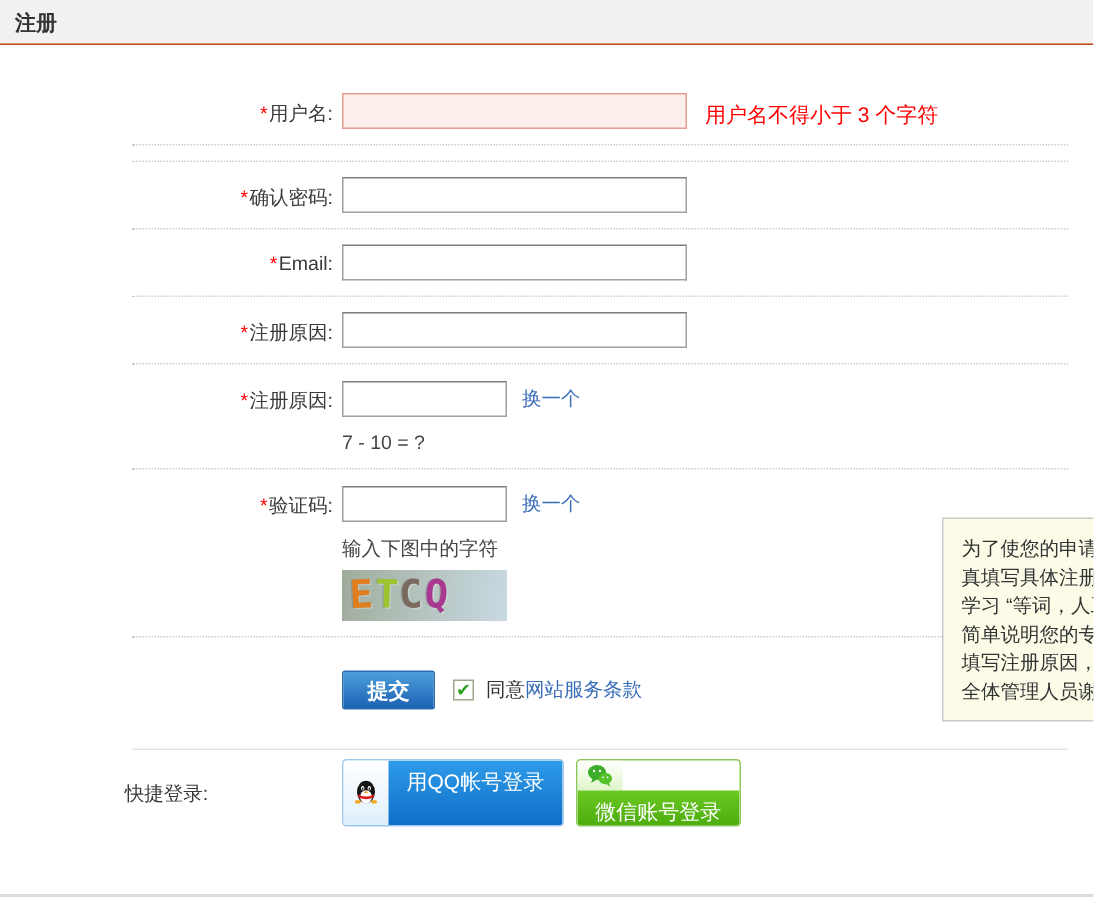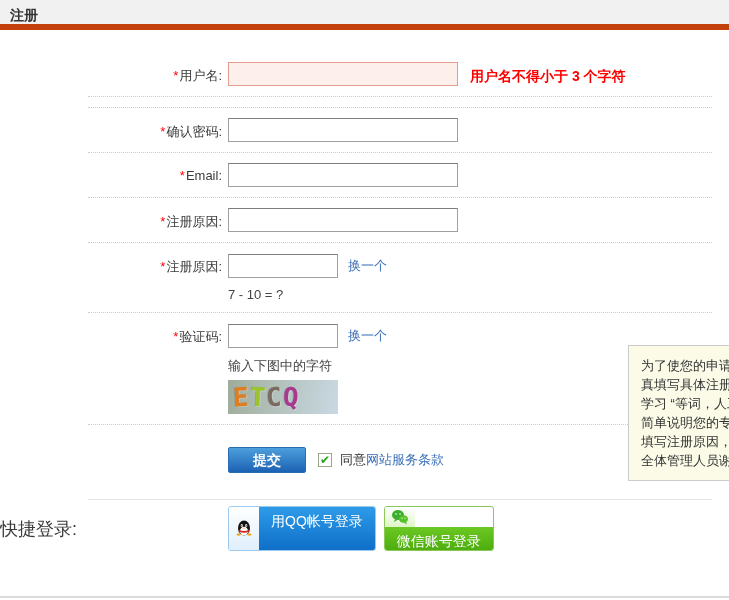--- a/index.html
+++ b/index.html
@@ -1,56 +1,56 @@
 <!DOCTYPE html>
 <html><head>
 <meta charset="utf-8">
 <style>
   * { margin:0; padding:0; box-sizing:border-box; }
   html,body { width:729px; height:600px; background:#fff; }
   body { font-family:"Liberation Sans","DejaVu Sans",sans-serif; font-size:12px; color:#333; }
   .page { position:relative; width:729px; height:600px; overflow:hidden; background:#fff; }
 
   
-  .header { height:30px; background:#F1F1F1; border-bottom:6px solid #c2410c; }
+  .header { height:30px; background:#F1F1F1; border-bottom:1px solid #c2410c; }
   .header .title { display:inline-block; padding-left:10px; line-height:30px; font-size:14px; font-weight:bold; color:#333; }
 
   
   .form { padding-top:32px; }
   .row { display:flex; align-items:flex-start; }
   .label { width:222px; text-align:right; padding-top:5px; font-size:13px; color:#3a3a3a; white-space:nowrap; }
   .req { color:#FF0000; margin-right:1px; }
   .field { margin-left:6px; }
   .txt { width:230px; height:24px; border:1px solid #A0A0A0; border-top-color:#7d7d7d; background:#fff; padding:0 4px; font-size:13px; }
   .txt.small { width:110px; }
   .txt.err { background:#FCEFEC; border:1px solid #E39C8D; }
-  .error-msg { margin-left:12px; padding-top:6px; color:#FF0000; font-weight:bold; font-size:14px; white-space:nowrap; }
+  .error-msg { margin-left:12px; padding-top:6px; color:#FF0000; font-weight:normal; font-size:14px; white-space:nowrap; }
   .sep { border-top:1px dotted #CCCCCC; margin:10px 17px 10px 88px; height:0; }
   .solid-sep { border-top:1px solid #E3E3E3; margin:26px 17px 0 88px; height:0; }
   .link { color:#3A6EB8; line-height:26px; margin-left:10px; font-size:13px; cursor:pointer; text-decoration:none; }
   .sub-hint { margin-top:8px; font-size:13px; color:#444; }
 
   
   .captcha-img { margin-top:5px; width:110px; height:34px; background:linear-gradient(100deg,#9FAC9B 0%,#B3C1BC 45%,#C9D9E2 100%); display:flex; align-items:center; padding-left:5px; overflow:hidden; }
   .cap-letter { font-family:"DejaVu Sans Mono",monospace; font-weight:bold; font-size:26px; line-height:34px; letter-spacing:1px; text-shadow:1px 1px 0 rgba(255,255,255,0.25), -1px 0 0 rgba(0,0,0,0.12); }
   .cap-0 { transform:rotate(-3deg); } .cap-1 { transform:rotate(2deg); }
   .cap-2 { transform:rotate(-2deg); } .cap-3 { transform:rotate(3deg); }
 
   
   .submit-row { display:flex; align-items:center; margin-left:228px; padding-top:12px; }
-  .submit-btn { width:78px; height:26px; background:linear-gradient(#4D9FDC,#1C62B4); border:1px solid #2A6CB0; border-radius:2px; color:#fff; font-weight:bold; font-size:14px; text-align:center; line-height:24px; cursor:pointer; }
+  .submit-btn { width:62px; height:26px; background:linear-gradient(#4D9FDC,#1C62B4); border:1px solid #2A6CB0; border-radius:2px; color:#fff; font-weight:bold; font-size:14px; text-align:center; line-height:24px; cursor:pointer; }
   .agree { display:flex; align-items:center; margin-left:12px; }
   .checkbox { width:14px; height:14px; border:1px solid #9AA98E; background:#fff; display:flex; align-items:center; justify-content:center; cursor:pointer; }
   .check-glyph { color:#2BA01E; font-size:12px; font-weight:bold; line-height:12px; }
   .agree-text { margin-left:8px; font-size:13px; color:#333; }
   .terms-link { color:#3A6EB8; cursor:pointer; }
 
   
   .quick-row { display:flex; align-items:center; margin-top:6px; }
-  .quick-label { width:222px; text-align:left; font-size:18px; color:#3a3a3a; }
+  .quick-label { width:222px; text-align:center; font-size:13px; color:#3a3a3a; }
   .sso-btn { display:flex; height:45px; border-radius:3px; overflow:hidden; margin-left:6px; cursor:pointer; }
   .qq-btn { border:1px solid #9EC9EE; }
   .wx-btn { border:1px solid #8CC75A; margin-left:8px;flex-direction:column; }
   .icon-cell { width:30px; display:flex; align-items:center; justify-content:center; }
   .qq-btn .icon-cell { background:linear-gradient(#FFFFFF,#DFEFFC); }
   .wx-btn .icon-cell { background:linear-gradient(#FFFFFF,#DFF5C8); }
   .text-cell { color:#fff; font-size:14px; padding:0 12px; line-height:28px; white-space:nowrap; }
   .qq-btn .text-cell { background:linear-gradient(#2E9BE8,#0E6FC8); }
   .wx-btn .text-cell { background:linear-gradient(#6CC822,#47A80A); }
 

